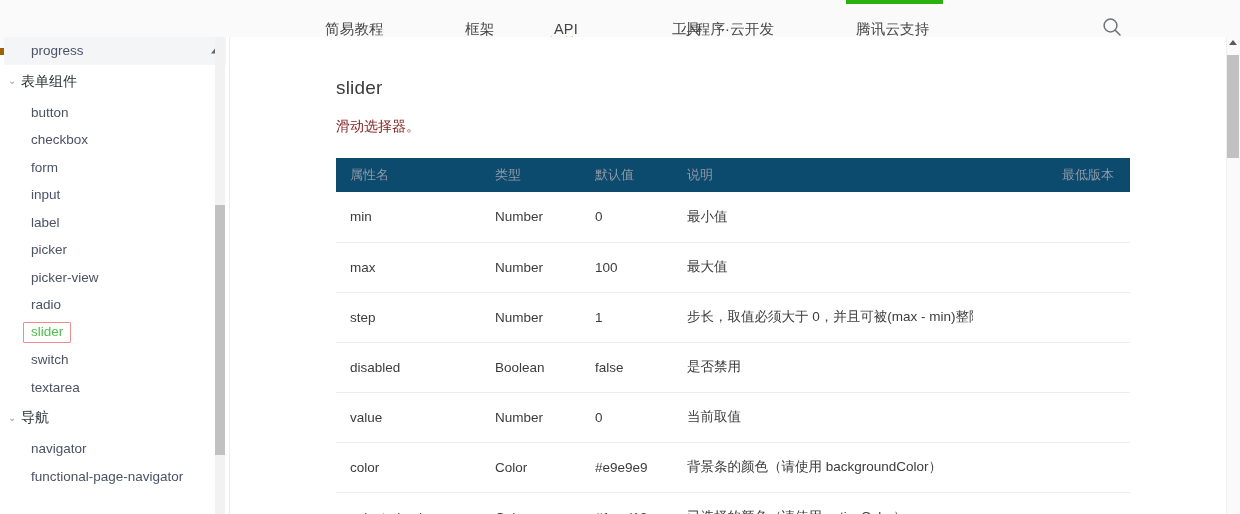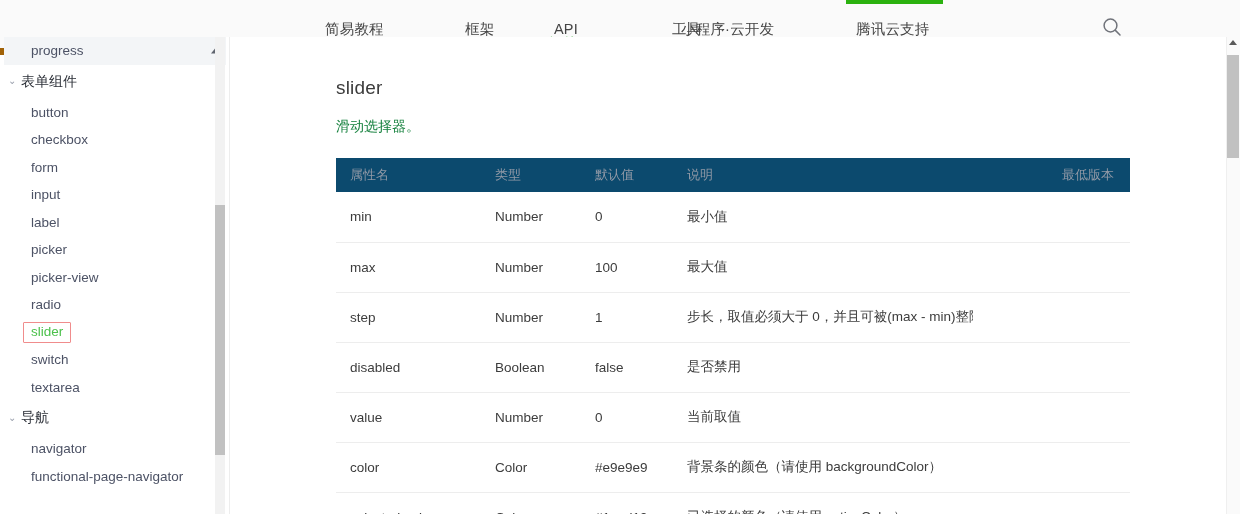--- a/index.html
+++ b/index.html
@@ -223,21 +223,21 @@
   }
   .doc-title {
     font-size: 19px;
     font-weight: 400;
     color: #3c3c3c;
     margin: 40px 0 0 0;
     letter-spacing: .2px;
   }
   .doc-sub {
     font-size: 14px;
-    color: #15803d;
+    color: #7f1d1d;
     margin: 19px 0 0 0;
   }
 
   table.api {
     margin-top: 22px;
     border-collapse: collapse;
     width: 794px;
     table-layout: fixed;
     font-size: 13.5px;
   }

